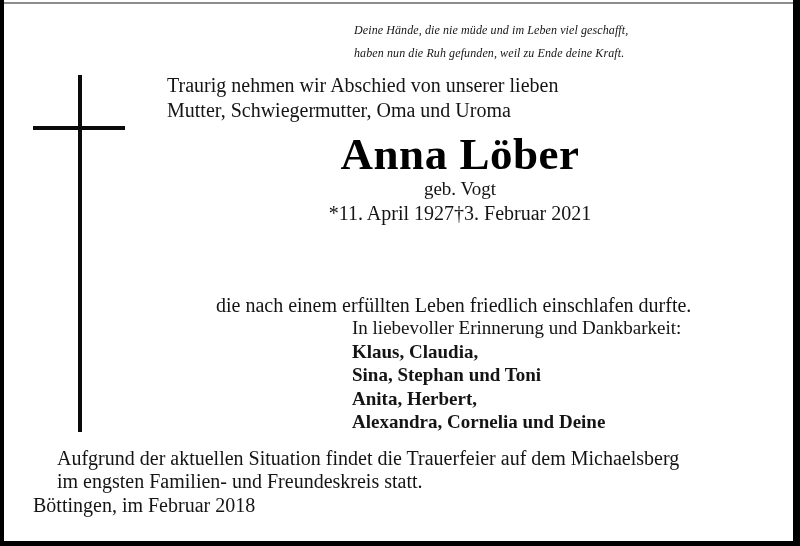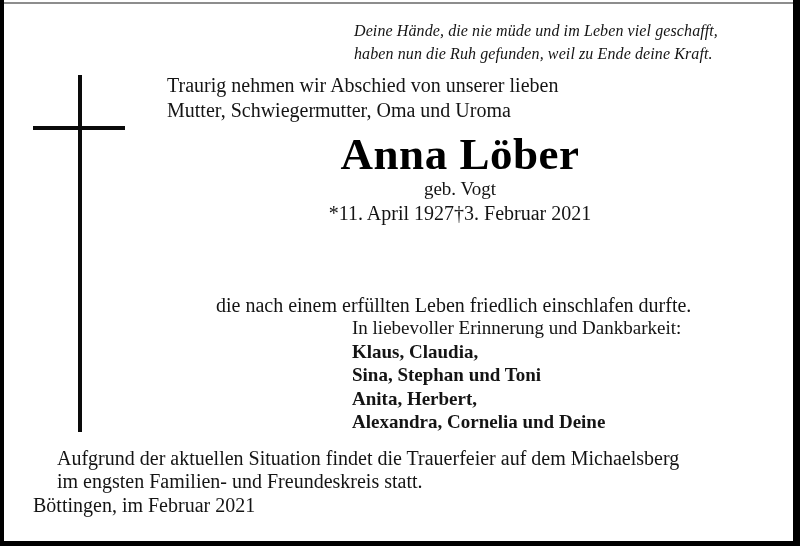--- a/index.html
+++ b/index.html
@@ -22,21 +22,21 @@
   .edge-right  { right: 0; top: 0; width: 7px; height: 546px; }
   .edge-bottom { left: 0; bottom: 0; width: 800px; height: 5px; }
   .edge-top    { left: 4px; top: 2px; width: 789px; height: 2px; background: #8d8d8d; }
 
   
   .epigraph {
     position: absolute;
     left: 354px;
     top: 19px;
     font-style: italic;
-    font-size: 16px;
+    font-size: 12px;
     line-height: 23px;
     letter-spacing: 0.1px;
     white-space: nowrap;
   }
 
   
   .cross { position: absolute; left: 0; top: 0; }
   .cross-v {
     position: absolute;
     left: 78px; top: 75px;
@@ -161,15 +161,15 @@
     <div class="names">Sina, Stephan und Toni</div>
     <div class="names">Anita, Herbert,</div>
     <div class="names">Alexandra, Cornelia und Deine</div>
   </div>
 
   <div class="funeral">
     <div>Aufgrund der aktuellen Situation findet die Trauerfeier auf dem Michaelsberg</div>
     <div>im engsten Familien- und Freundeskreis statt.</div>
   </div>
 
-  <div class="place-date">Böttingen, im Februar 2021</div>
+  <div class="place-date">Böttingen, im Februar 2018</div>
 
 </div>
 
 </body></html>

